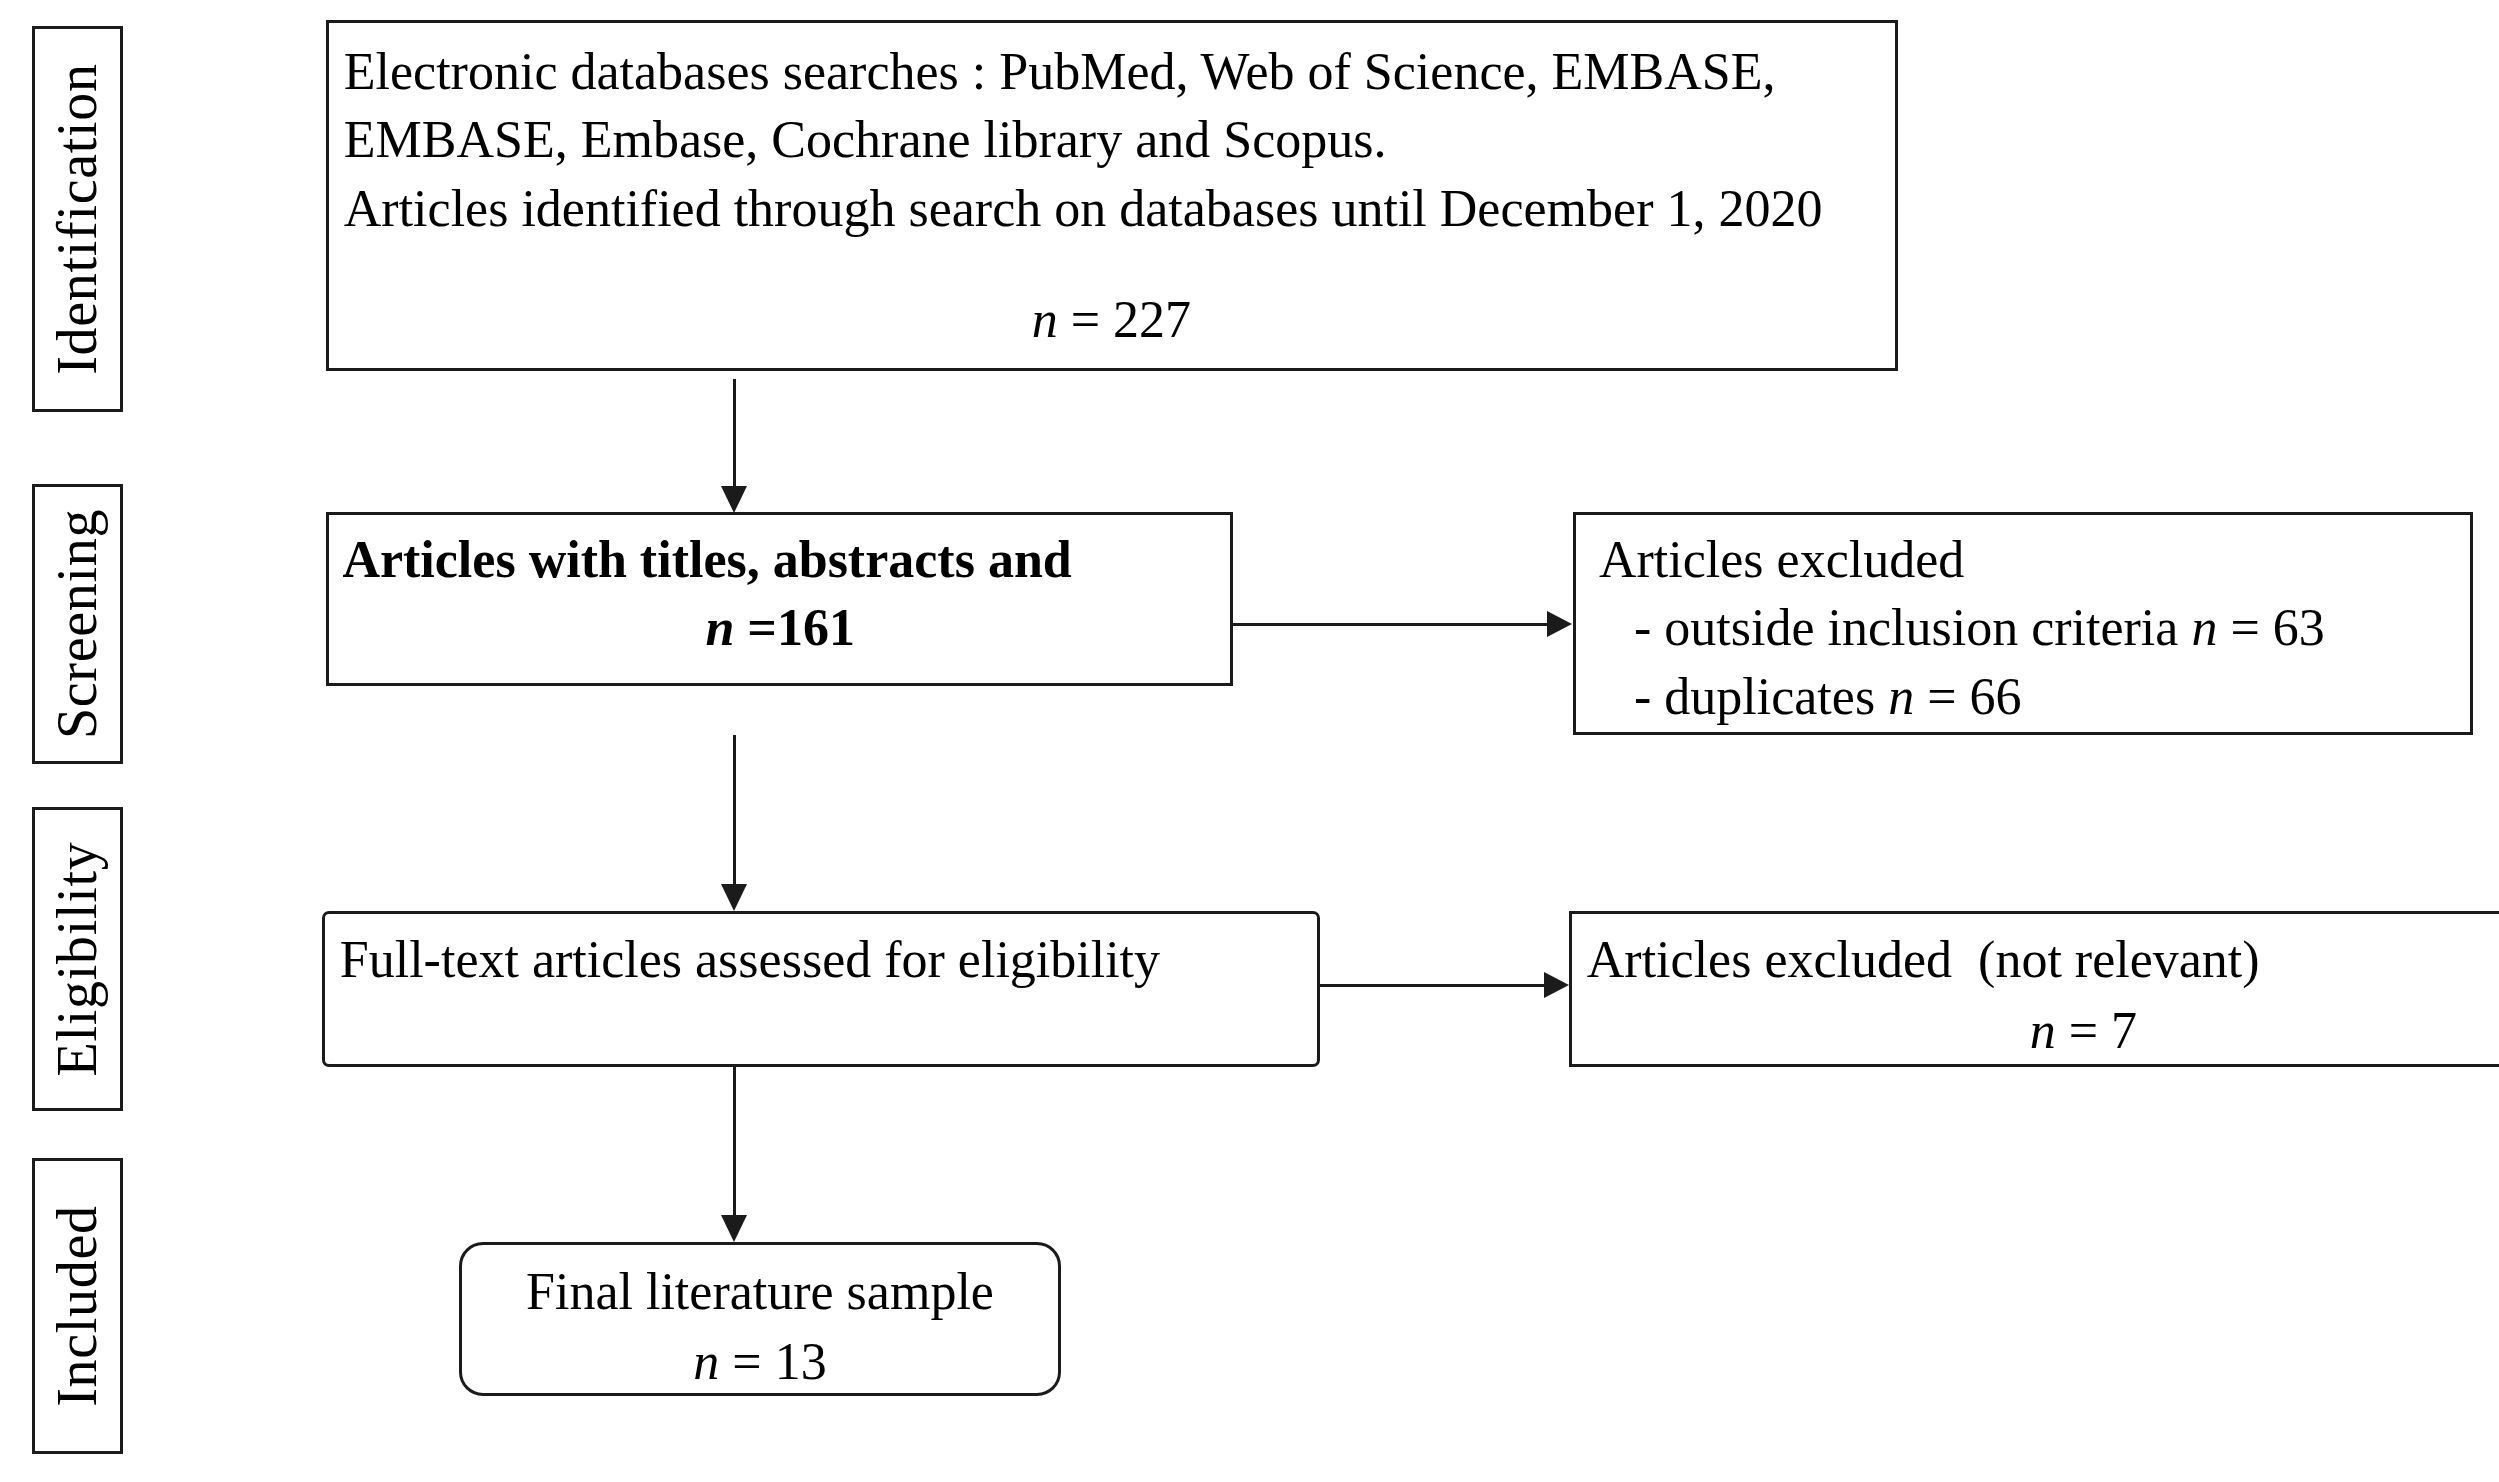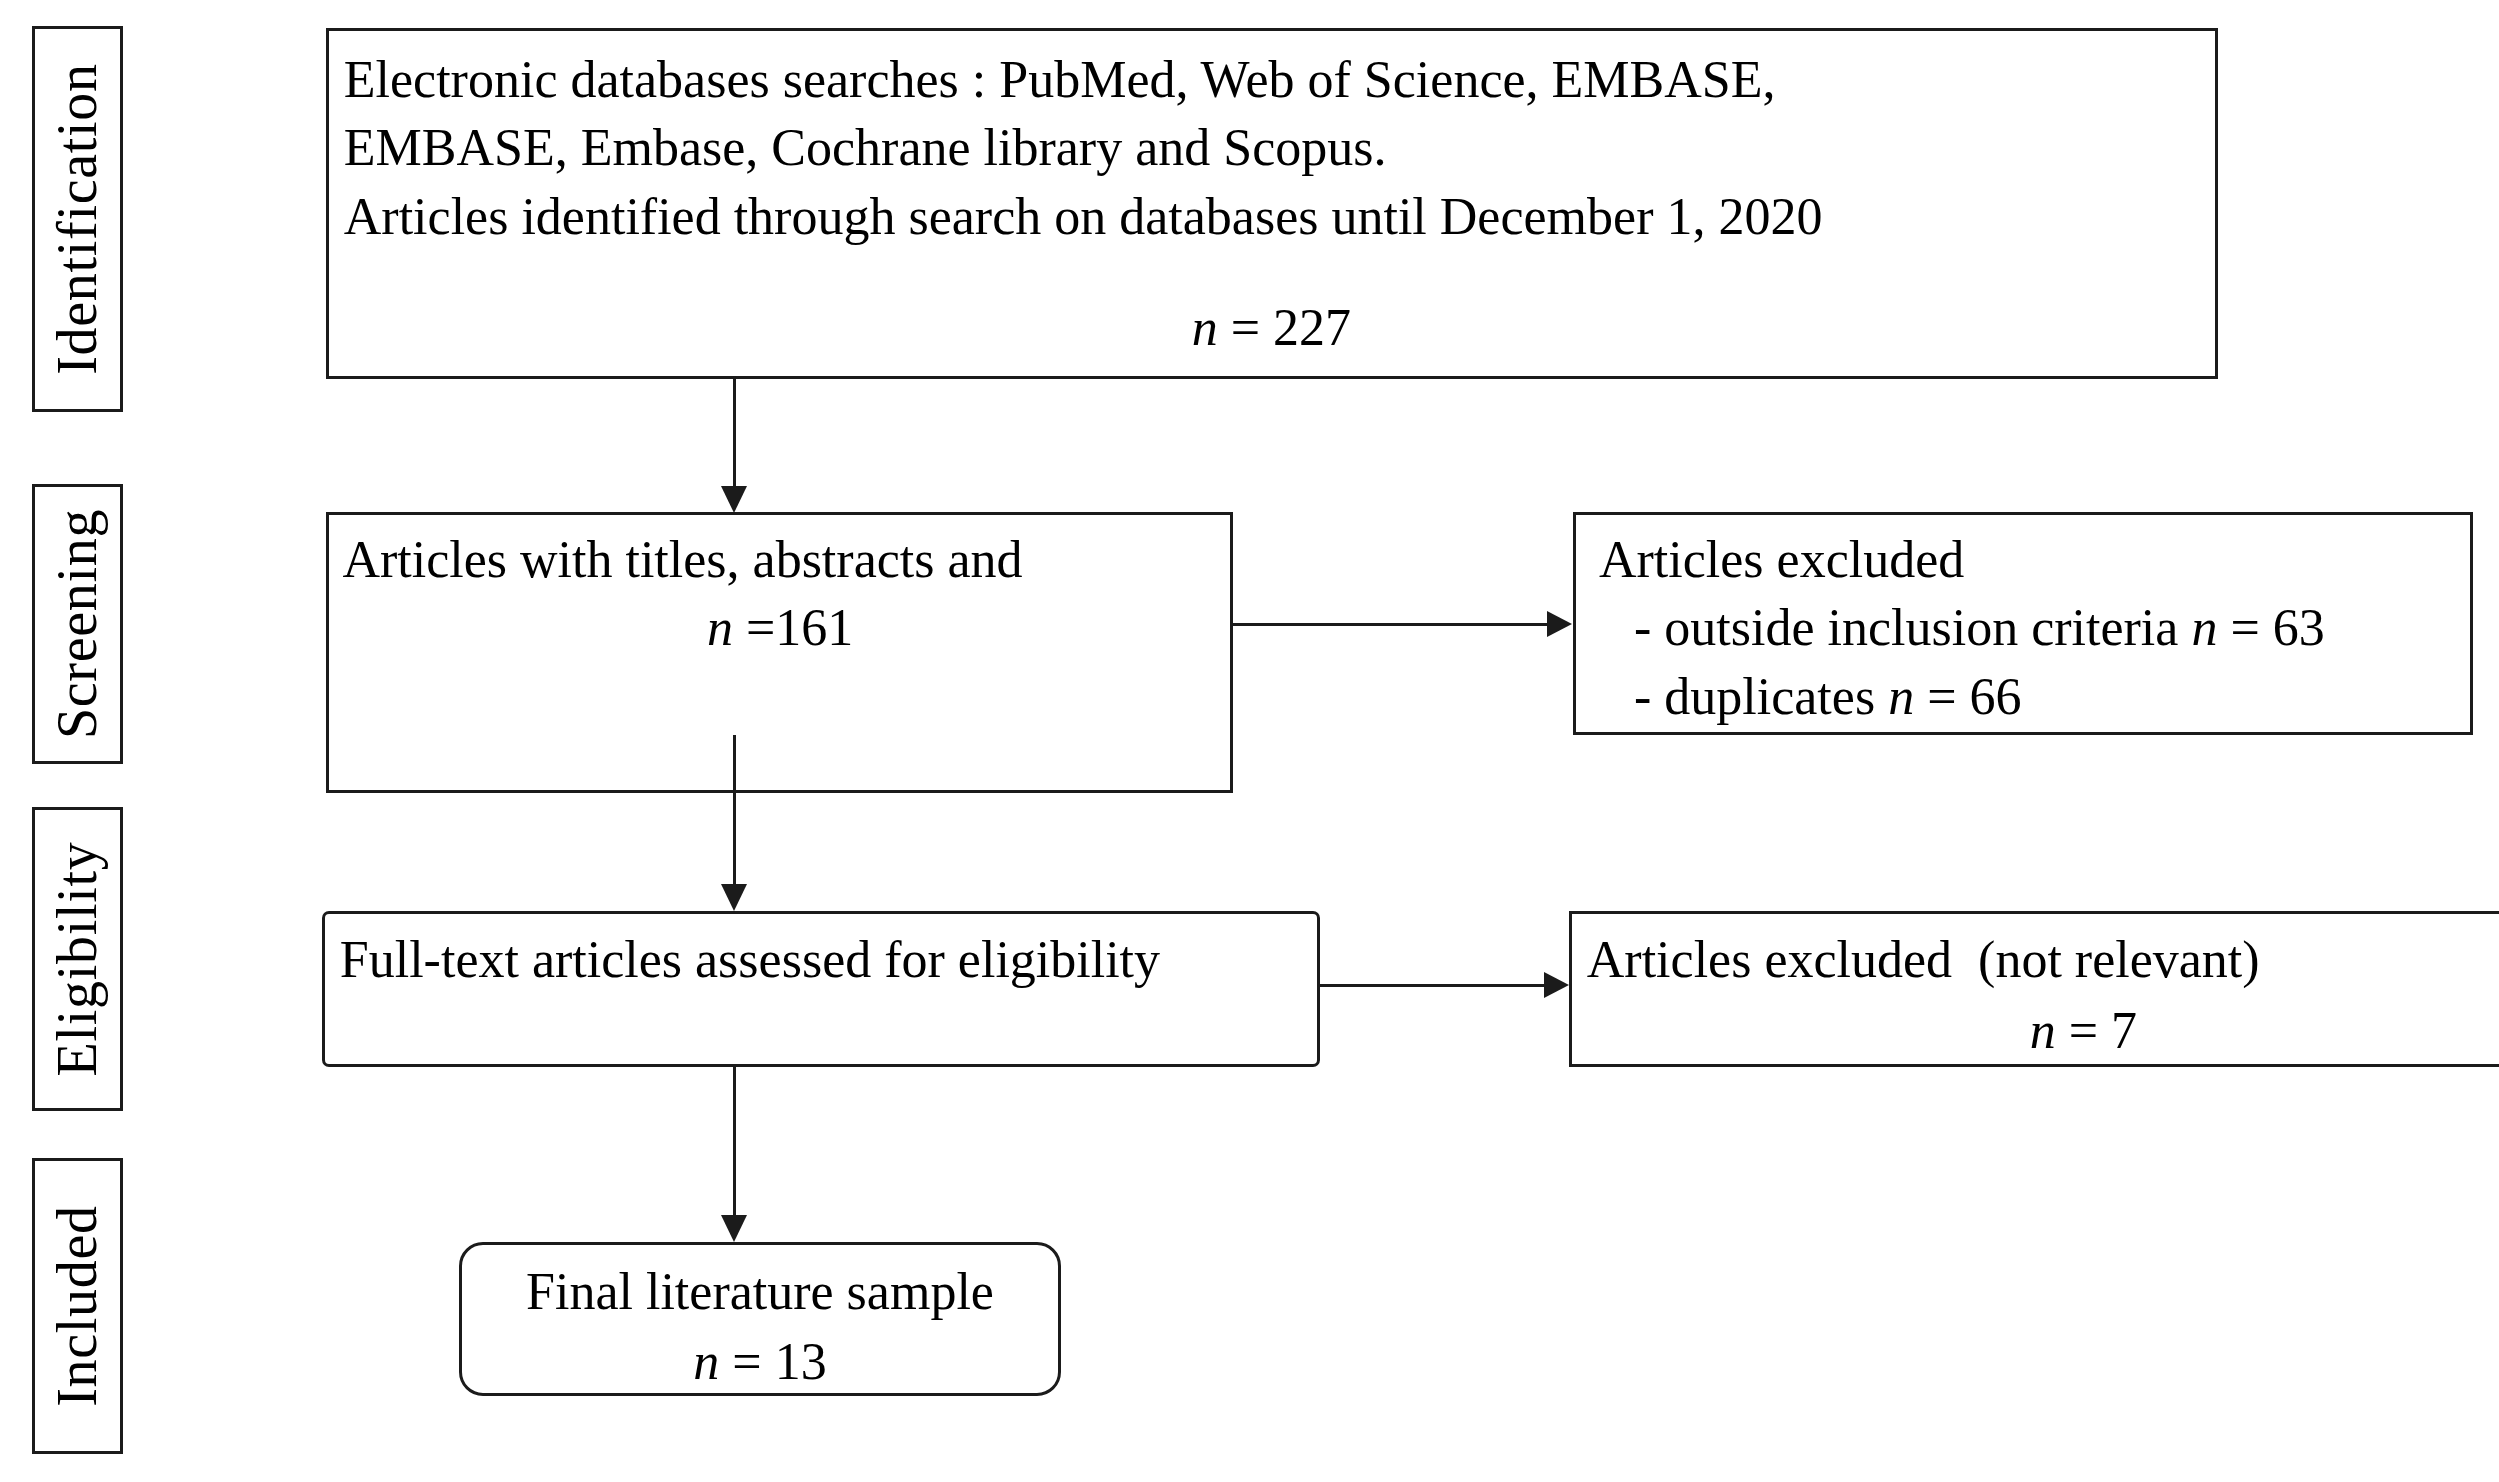--- a/index.html
+++ b/index.html
@@ -43,24 +43,24 @@
     background: #ffffff;
     box-sizing: border-box;
     font-size: 52px;
     line-height: 1.32;
   }
   .box .line  { white-space: pre-wrap; }
   .box .count { text-align: center; white-space: pre; }
   .box .count i { font-style: italic; }
   .box .count span { white-space: pre; }
 
-  .box-identification { left: 326px;  top: 28px;   width: 1892px; height: 351px; padding: 14.8px 16px 0 14.8px; }
+  .box-identification { left: 326px;  top: 20px;   width: 1572px; height: 351px; padding: 14.8px 16px 0 14.8px; }
   .box-identification .count { margin-top: 42px; }
 
-  .box-screening { left: 326px;  top: 512px;  width: 907px; height: 281px; padding: 10.7px 12px 0 13.4px; }
+  .box-screening { left: 326px;  top: 512px;  width: 907px; height: 174px; padding: 10.7px 12px 0 13.4px; font-weight: bold; }
   .box-screening .count { margin-top: 0px; }
 
   .box-excluded-screening { left: 1573px; top: 512px; width: 900px; height: 223px; padding: 10.7px 12px 0 23px; }
   .excl-item { padding-left: 35px; white-space: pre-wrap; }
   .excl-item i { font-style: italic; }
   .excl-item span { white-space: pre; }
 
   .box-eligibility { left: 322px; top: 911px; width: 998px; height: 156px; padding: 12px 12px 0 14.8px; border-radius: 7px; }
   .box-eligibility .count { margin-top: 2.7px; }
 

